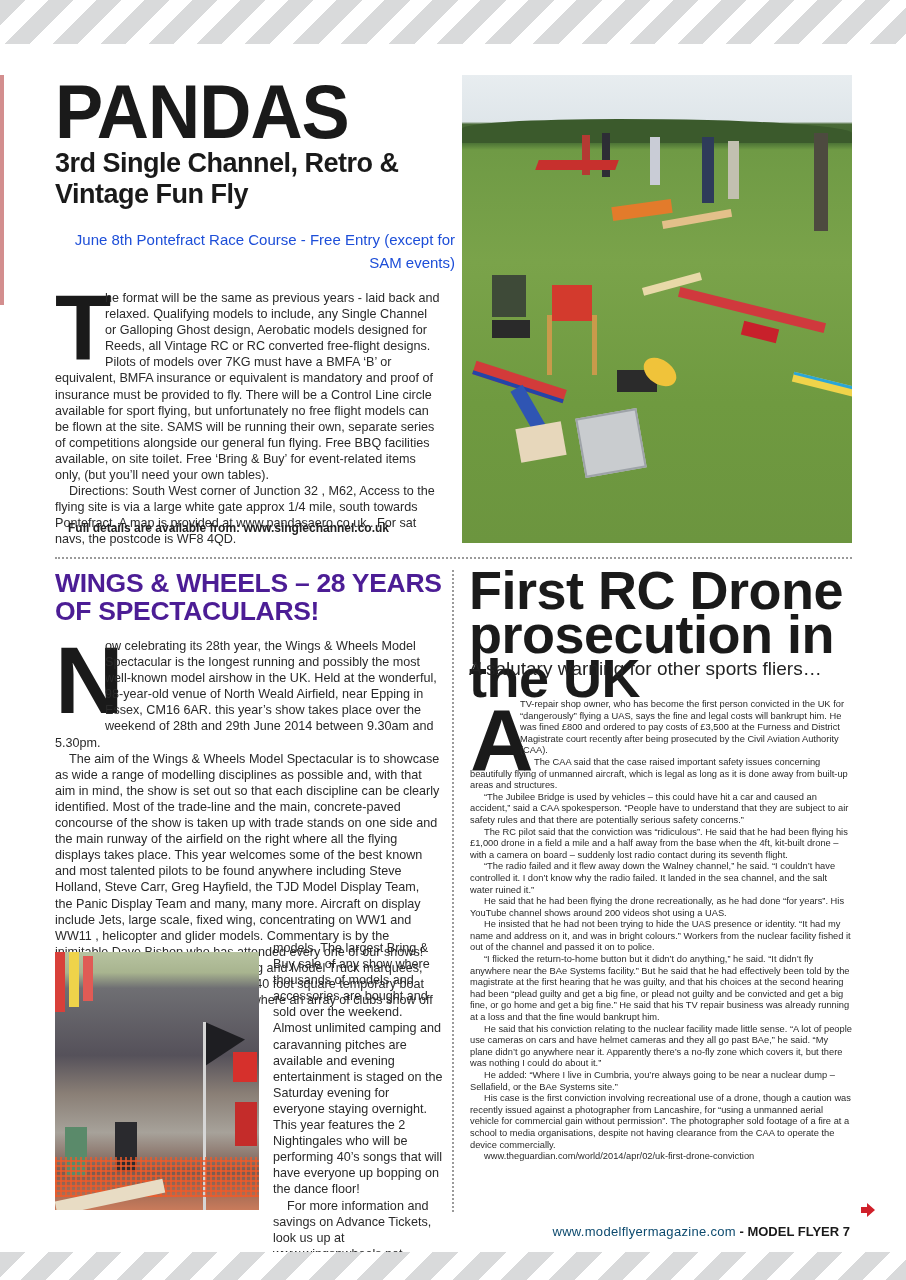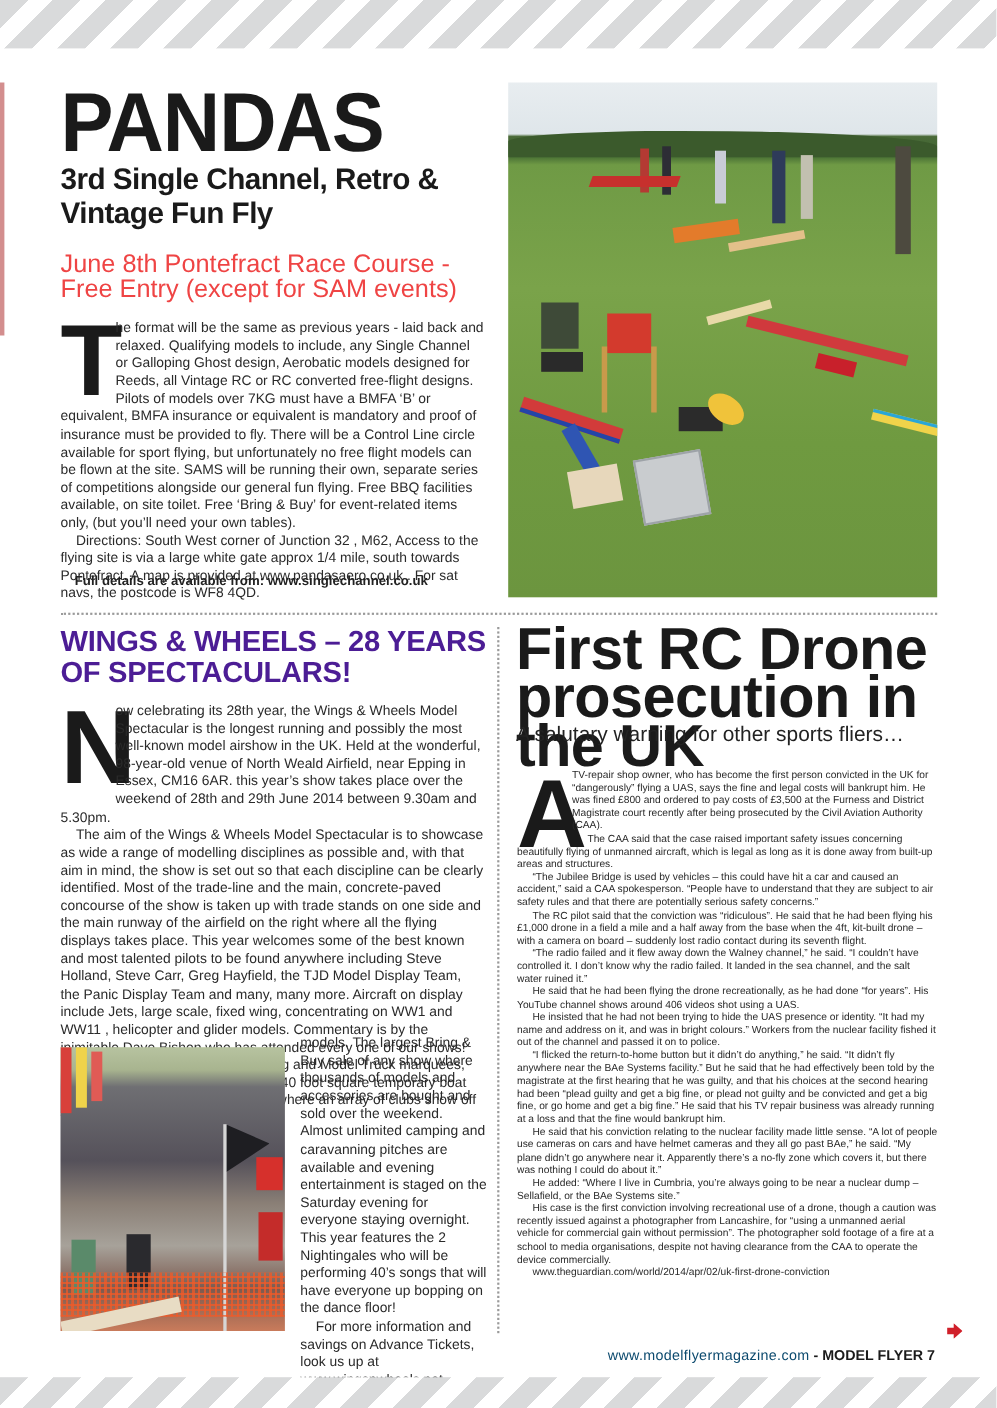--- a/index.html
+++ b/index.html
@@ -22,21 +22,21 @@
     letter-spacing: -1px; line-height: 72px; color: #1a1a1a;
     transform: scaleX(0.95); transform-origin: left;
   }
   .pandas-sub {
     position: absolute; left: 55px; top: 148px; width: 400px;
     font-weight: 700; font-size: 27px; line-height: 31px; color: #1a1a1a;
     letter-spacing: -0.5px;
   }
   .pandas-date {
     position: absolute; left: 55px; top: 228px; width: 400px;
-    font-size: 23px; line-height: 23px; color: #ef4444;
+    font-size: 15px; line-height: 23px; color: #1d4ed8; text-align: right;
   }
   .body-text {
     font-size: 12.6px; line-height: 16.1px; color: #2a2a2a;
   }
   .pandas-body { position: absolute; left: 55px; top: 290px; width: 385px; }
   .dropcap {
     float: left; font-weight: 900; color: #1a1a1a;
     margin-right: 8px; line-height: 0.8;
   }
   .dropcap.t { font-size: 92px; margin-top: 2px; width: 42px; height: 68px; }
@@ -183,21 +183,21 @@
 
 <section>
   <h2 class="drone-title">First RC Drone prosecution in the UK</h2>
   <p class="drone-sub">A salutary warning for other sports fliers…</p>
   <div class="drone-body small-text">
     <p><span class="dropcap a">A</span><span> TV-repair shop owner, who has become the first person convicted in the UK for “dangerously” flying a UAS, says the fine and legal costs will bankrupt him. He was fined £800 and ordered to pay costs of £3,500 at the Furness and District Magistrate court recently after being prosecuted by the Civil Aviation Authority (CAA).</span></p>
     <p class="indent">The CAA said that the case raised important safety issues concerning beautifully flying of unmanned aircraft, which is legal as long as it is done away from built-up areas and structures.</p>
     <p class="indent">“The Jubilee Bridge is used by vehicles – this could have hit a car and caused an accident,” said a CAA spokesperson. “People have to understand that they are subject to air safety rules and that there are potentially serious safety concerns.”</p>
     <p class="indent">The RC pilot said that the conviction was “ridiculous”. He said that he had been flying his £1,000 drone in a field a mile and a half away from the base when the 4ft, kit-built drone – with a camera on board – suddenly lost radio contact during its seventh flight.</p>
     <p class="indent">“The radio failed and it flew away down the Walney channel,” he said. “I couldn’t have controlled it. I don’t know why the radio failed. It landed in the sea channel, and the salt water ruined it.”</p>
-    <p class="indent">He said that he had been flying the drone recreationally, as he had done “for years”. His YouTube channel shows around 406 videos shot using a UAS.</p>
+    <p class="indent">He said that he had been flying the drone recreationally, as he had done “for years”. His YouTube channel shows around 200 videos shot using a UAS.</p>
     <p class="indent">He insisted that he had not been trying to hide the UAS presence or identity. “It had my name and address on it, and was in bright colours.” Workers from the nuclear facility fished it out of the channel and passed it on to police.</p>
     <p class="indent">“I flicked the return-to-home button but it didn’t do anything,” he said. “It didn’t fly anywhere near the BAe Systems facility.” But he said that he had effectively been told by the magistrate at the first hearing that he was guilty, and that his choices at the second hearing had been “plead guilty and get a big fine, or plead not guilty and be convicted and get a big fine, or go home and get a big fine.” He said that his TV repair business was already running at a loss and that the fine would bankrupt him.</p>
     <p class="indent">He said that his conviction relating to the nuclear facility made little sense. “A lot of people use cameras on cars and have helmet cameras and they all go past BAe,” he said. “My plane didn’t go anywhere near it. Apparently there’s a no-fly zone which covers it, but there was nothing I could do about it.”</p>
     <p class="indent">He added: “Where I live in Cumbria, you’re always going to be near a nuclear dump – Sellafield, or the BAe Systems site.”</p>
     <p class="indent">His case is the first conviction involving recreational use of a drone, though a caution was recently issued against a photographer from Lancashire, for “using a unmanned aerial vehicle for commercial gain without permission”. The photographer sold footage of a fire at a school to media organisations, despite not having clearance from the CAA to operate the device commercially.</p>
     <p class="indent">www.theguardian.com/world/2014/apr/02/uk-first-drone-conviction</p>
   </div>
 </section>
 
 <svg class="next-arrow" viewBox="0 0 14 14">

